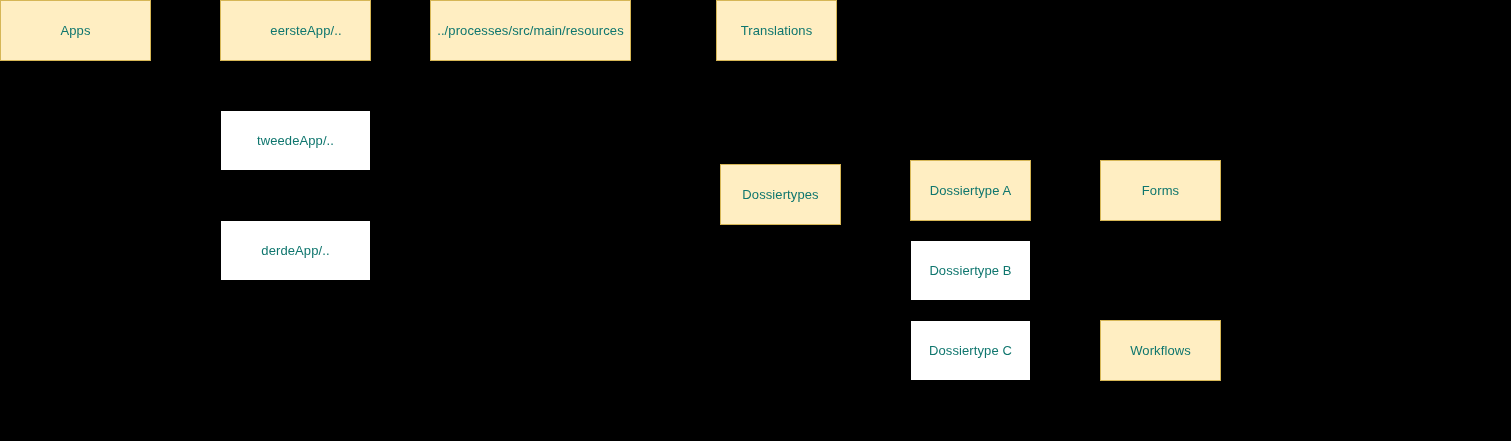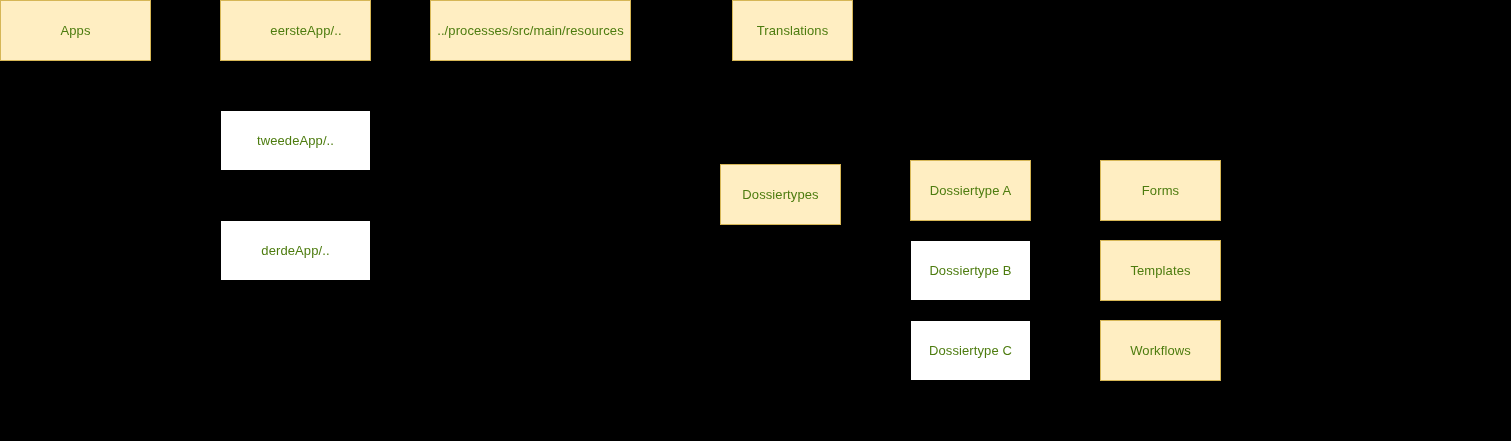--- a/index.html
+++ b/index.html
@@ -22,21 +22,21 @@
     position: absolute;
     box-sizing: border-box;
     display: flex;
     align-items: center;
     justify-content: center;
     text-align: center;
     font-family: "Liberation Sans", sans-serif;
     font-size: 13px;
     line-height: 1.2;
     letter-spacing: 0.1px;
-    color: #4d7c0f;
+    color: #0f766e;
     border-width: 1px;
     border-style: solid;
     white-space: nowrap;
     padding: 0 4px;
   }
   .node.fill-beige {
     background: #ffeec2;
     border-color: #d6b656;
   }
   .node.fill-white {
@@ -63,39 +63,36 @@
     <span class="node-label">tweedeApp/..</span>
   </div>
   <div class="node fill-white" style="left:220px; top:220px; width:151px; height:61px;">
     <span class="node-label">derdeApp/..</span>
   </div>
 
   <div class="node fill-beige" style="left:430px; top:0px; width:201px; height:61px;align-items:center;">
     <span class="node-label">../processes/src/main/resources</span>
   </div>
 
-  <div class="node fill-beige" style="left:732px; top:0px; width:121px; height:61px;">
+  <div class="node fill-beige" style="left:716px; top:0px; width:121px; height:61px;">
     <span class="node-label">Translations</span>
   </div>
   <div class="node fill-beige" style="left:720px; top:148px; width:121px; height:61px;margin-top:16px;">
     <span class="node-label">Dossiertypes</span>
   </div>
 
   <div class="node fill-beige" style="left:910px; top:160px; width:121px; height:61px;">
     <span class="node-label">Dossiertype A</span>
   </div>
   <div class="node fill-white" style="left:910px; top:240px; width:121px; height:61px;">
     <span class="node-label">Dossiertype B</span>
   </div>
   <div class="node fill-white" style="left:910px; top:320px; width:121px; height:61px;justify-content:center;">
     <span class="node-label">Dossiertype C</span>
   </div>
 
   <div class="node fill-beige" style="left:1100px; top:160px; width:121px; height:61px;">
     <span class="node-label">Forms</span>
   </div>
-  <div class="node fill-beige" style="left:1100px; top:240px; width:121px; height:61px;">
-    <span class="node-label">Templates</span>
-  </div>
   <div class="node fill-beige" style="left:1100px; top:320px; width:121px; height:61px;">
     <span class="node-label">Workflows</span>
   </div>
 </div>
 
 </body></html>

